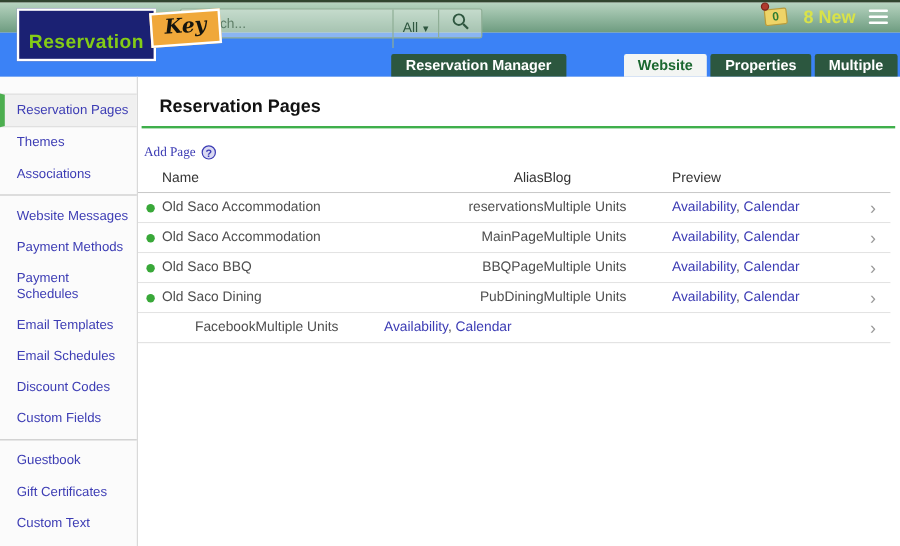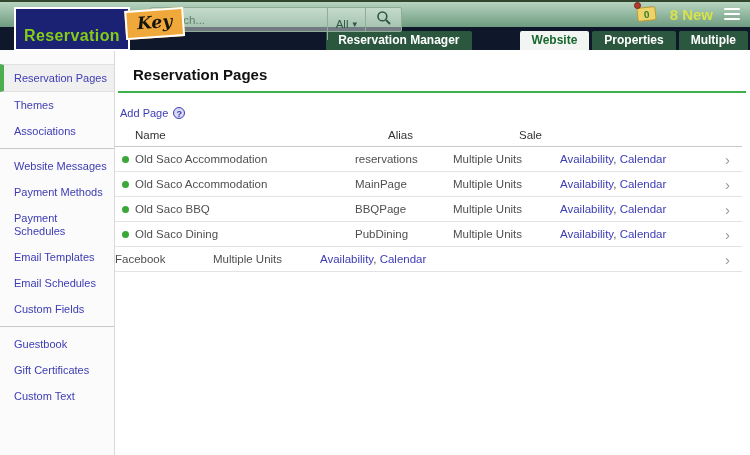--- a/index.html
+++ b/index.html
@@ -55,21 +55,21 @@
   .pin {
     position:absolute; left:-1px; top:-3px; width:7px; height:7px;
     background:#b03a2e; border-radius:50%; border:1px solid #7d241b;
   }
   .new-badge { color:#d8e24a; font-size:15px; font-weight:bold; }
   .hamburger { width:16px; cursor:pointer; }
   .hamburger i { display:block; height:2px; background:#fff; margin:3px 0; border-radius:1px; }
 
   
   .tabs-bar {
-    height:23px; background:#0f172a; display:flex; justify-content:flex-end;
+    height:37px; background:#3b82f6; display:flex; justify-content:flex-end;
     align-items:flex-end; padding-right:2px;
   }
   .tab {
     height:19px; line-height:19px; padding:0 12px; margin-left:3px;
     background:#2c573f; color:#fff; font-size:12px; font-weight:bold;
     border-radius:2px 2px 0 0; cursor:pointer; white-space:nowrap;
   }
   .tab.active { background:#f3f5f3; color:#1a672f;margin-left:48px; }
 
   
@@ -81,33 +81,33 @@
   .sb-item.active {
     background:#f0f0f0; border-left:4px solid #4cae4f; padding-left:10px;
     border-top:1px solid #e0e0e0; border-bottom:1px solid #e0e0e0;
   }
   .sb-divider { height:1px; background:#c9c9c9; margin:4px 0; }
 
   .content { flex:1; background:#fff; overflow:hidden; }
   .page-title { font-size:15px; font-weight:bold; color:#121212; margin:16px 0 0 18px; }
   .green-rule { border-top:2px solid #3faf4b; margin:8px 4px 0 3px; }
   .add-row { margin:14px 0 4px 5px; display:flex; align-items:center; gap:5px; }
-  .add-link { font-size:11px; color:#3c3cb4; text-decoration:none; cursor:pointer; }
+  .add-link { font-size:11px; color:#3c3cb4; text-decoration:none; cursor:pointer;font-family:Liberation Serif, serif; }
   .help-icon {
     display:inline-block; width:12px; height:12px; border-radius:50%;
     background:#d9d9f2; border:1px solid #3c3cb4; color:#3c3cb4;
     font-size:9px; line-height:12px; text-align:center; font-weight:bold; cursor:pointer;
   }
 
   
   .ptable { margin:0 8px 0 0; }
-  .thead { display:flex; align-items:center; height:24px; border-bottom:1px solid #c9c9c9;gap:33px; }
+  .thead { display:flex; align-items:center; height:24px; border-bottom:1px solid #c9c9c9; }
   .thead .cell { font-size:11.5px; color:#333; }
   .c-name { flex:0 0 240px; padding-left:20px; display:flex; align-items:center; }
-  .c-alias { flex:0 0 98px; }
+  .c-alias { flex:0 0 98px;text-align:right; }
   .c-type { flex:0 0 107px; }
   .c-preview { flex:1; }
   .c-chev { flex:0 0 30px; text-align:right; padding-right:12px; }
   .trow {
     display:flex; align-items:center; height:25px;
     border-bottom:1px solid #e3e3e3; cursor:pointer; background:#fff;
   }
   .trow .c-name { padding-left:7px; }
   .dot {
     width:7px; height:7px; border-radius:50%; background:#39a839;
@@ -176,41 +176,43 @@
     <aside class="sidebar" id="sidebar">
         <div class="sb-item active">Reservation Pages</div>
         <div class="sb-item">Themes</div>
         <div class="sb-item">Associations</div>
         <div class="sb-divider"></div>
         <div class="sb-item">Website Messages</div>
         <div class="sb-item">Payment Methods</div>
         <div class="sb-item">Payment Schedules</div>
         <div class="sb-item">Email Templates</div>
         <div class="sb-item">Email Schedules</div>
+        <div class="sb-item">Discount Codes</div>
         <div class="sb-item">Custom Fields</div>
         <div class="sb-divider"></div>
         <div class="sb-item">Guestbook</div>
         <div class="sb-item">Gift Certificates</div>
         <div class="sb-item">Custom Text</div>
       </aside>
 
     <main class="content">
       <h1 class="page-title">Reservation Pages</h1>
       <div class="green-rule"></div>
 
       <div class="add-row">
         <a class="add-link">Add Page</a>
         <span class="help-icon">?</span>
       </div>
 
       <div class="ptable">
         <div class="thead">
           <div class="cell c-name">Name</div>
           <div class="cell c-alias">Alias</div>
-          <div class="cell c-type">Sale</div>
+          <div class="cell c-type">Blog</div>
+          <div class="cell c-preview">Preview</div>
           <div class="cell c-chev"></div>
         </div>
         <div id="table-body">
             <div class="trow">
               <div class="cell c-name">
                 <span class="dot"></span>
                 <span>Old Saco Accommodation</span>
               </div>
               <div class="cell c-alias">reservations</div>
               <div class="cell c-type">Multiple Units</div>

